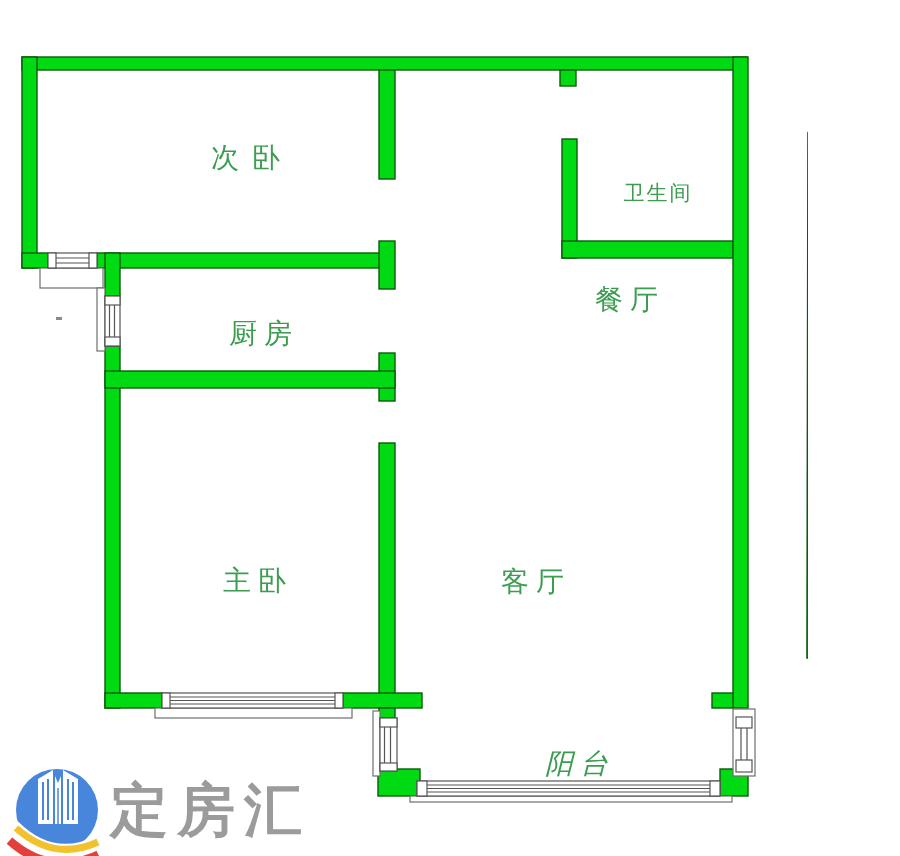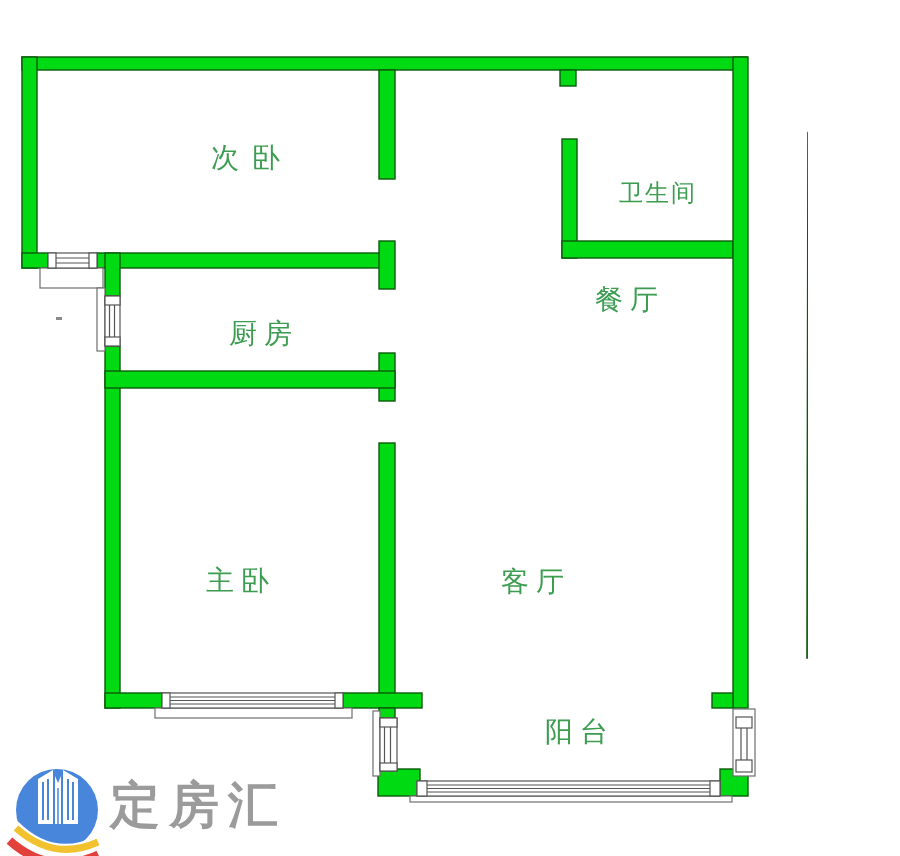--- a/index.html
+++ b/index.html
@@ -15,33 +15,33 @@
   .room-label{
     position:absolute;
     transform:translate(-50%,-50%);
     color:#3c9d51;
     font-size:28px;
     letter-spacing:7px;
     white-space:nowrap;
     font-family:"Liberation Serif","DejaVu Serif",serif;
   }
   .room-label.wide{letter-spacing:13px;}
-  .room-label.small{font-size:24px;letter-spacing:2px;}
+  .room-label.small{font-size:21px;letter-spacing:2px;}
   .north-label{
     position:absolute;
     transform:translate(-50%,-50%);
     color:#3c9d51;
     font-size:28px;
     font-family:"Liberation Serif","DejaVu Serif",serif;
   }
   .brand-name{
     position:absolute;
     left:110px;top:756px;
     color:#9b9b9b;
-    font-size:50px;
+    font-size:58px;
     font-weight:bold;
     letter-spacing:9px;
     font-family:Liberation Serif, serif;
     white-space:nowrap;
   }
   .brand-site{
     position:absolute;
     left:111px;top:814px;
     color:#a3a3a3;
     font-size:19px;
@@ -159,21 +159,21 @@
         <line x1="73" y1="766" x2="73" y2="804" stroke="#4886dc" stroke-width="2"></line>
         <line x1="58" y1="772" x2="58" y2="808" stroke="#4886dc" stroke-width="1.5"></line>
       </g>
     </g>
   </svg>
 
   <div class="room-label wide" style="left:252px;top:142px;">次卧</div>
   <div class="room-label small" style="left:658px;top:177px;">卫生间</div>
   <div class="room-label" style="left:264px;top:318px;text-align:center;">厨房</div>
   <div class="room-label" style="left:630px;top:284px;">餐厅</div>
-  <div class="room-label" style="left:241px;top:565px;">主卧</div>
+  <div class="room-label" style="left:258px;top:565px;">主卧</div>
   <div class="room-label" style="left:536px;top:566px;">客厅</div>
-  <div class="room-label" style="left:580px;top:716px;">阳台</div>
+  <div class="room-label" style="left:580px;top:748px;font-style:italic;">阳台</div>
 
   <div class="north-label" style="left:851px;top:362px;">北</div>
 
   <div class="brand-name">定房汇</div>
 
 </div>
 
 </body></html>

